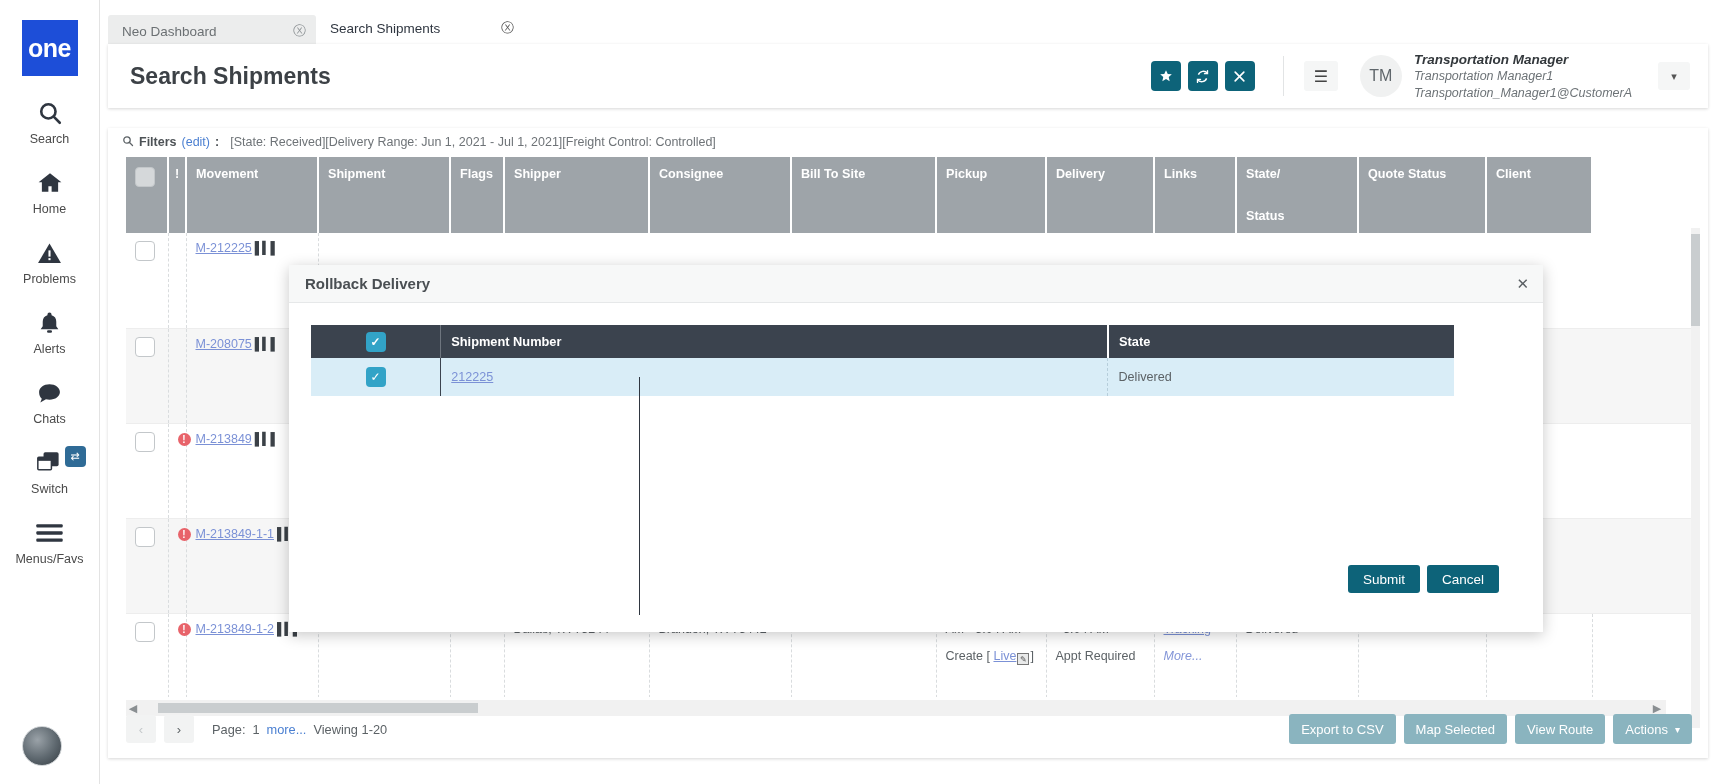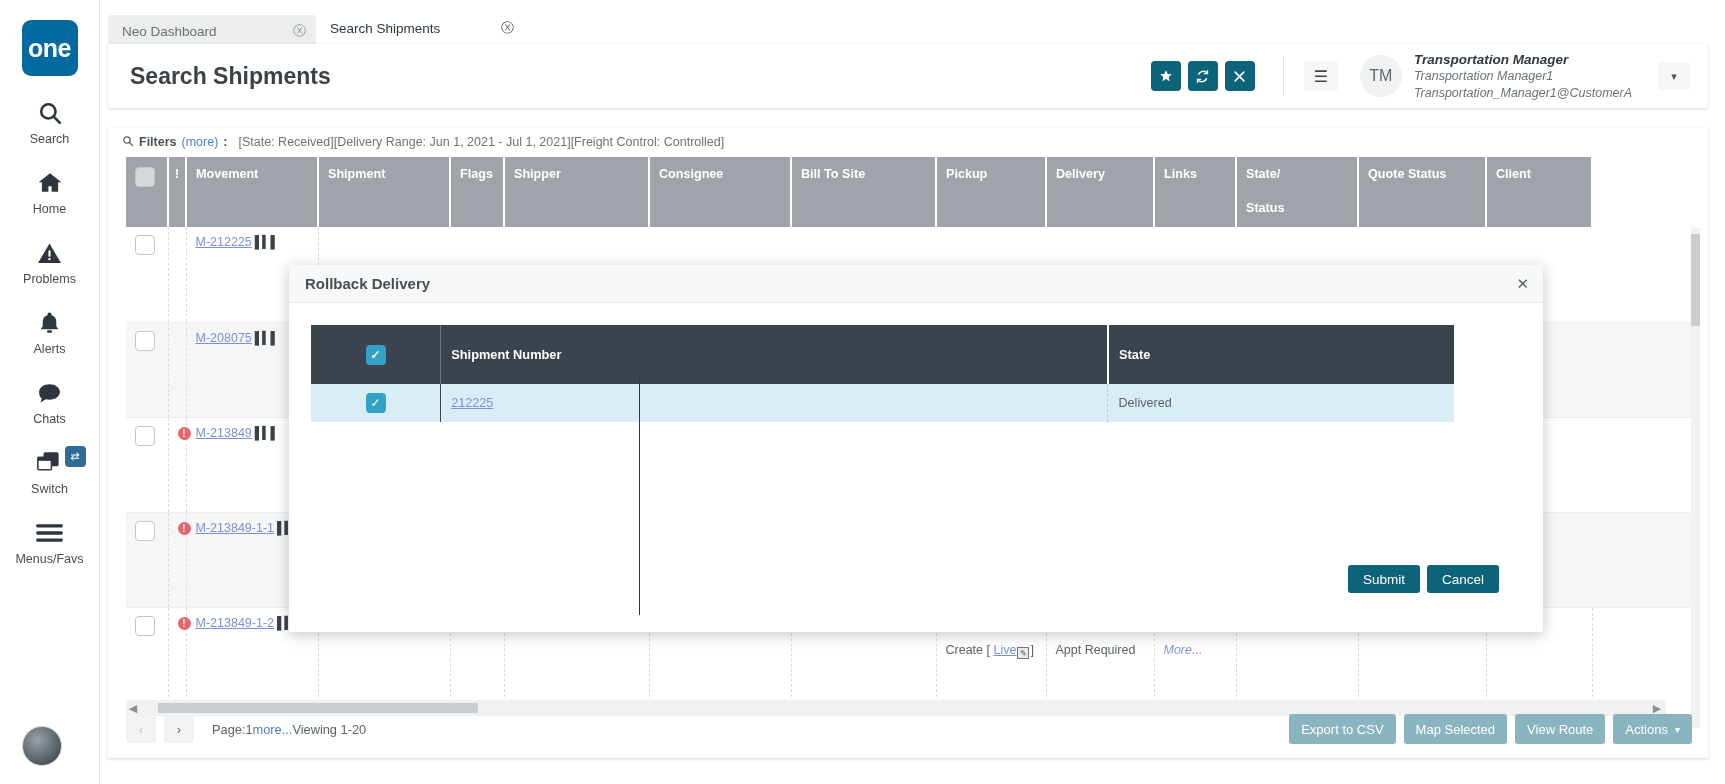--- a/index.html
+++ b/index.html
@@ -11,22 +11,22 @@
   }
   body { position: relative; }
 
   
   #rail {
     position: absolute; left: 0; top: 0; width: 100px; height: 784px;
     background: #ffffff; border-right: 1px solid #e3e3e3;
     display: flex; flex-direction: column; align-items: center;
   }
   #logo {
-    width: 56px; height: 56px; margin-top: 20px; border-radius: 9px;
-    background: #0369a1; color: #fff;
+    width: 56px; height: 56px; margin-top: 20px; border-radius: 0;
+    background: #1d4ed8; color: #fff;
     display: flex; align-items: center; justify-content: center;
     font-size: 25px; font-weight: 700; letter-spacing: -.5px;
   }
   .rail-item {
     width: 100px; margin-top: 22px;
     display: flex; flex-direction: column; align-items: center;
     cursor: pointer; position: relative;
   }
   .rail-ico { height: 30px; display: flex; align-items: center; justify-content: center; color: #2f3640; }
   .rail-lb { font-size: 12.5px; color: #4a4a4a; margin-top: 4px; }
@@ -142,21 +142,21 @@
   #btm {
     position: absolute; left: 0; bottom: 0; width: 1600px; height: 58px;
     display: flex; align-items: center; padding: 0 16px 0 18px;
   }
   .pbtn {
     width: 30px; height: 28px; background: #f2f3f3; border-radius: 3px; margin-right: 8px;
     display: flex; align-items: center; justify-content: center; font-size: 13px; cursor: pointer;
   }
   #pgprev { color: #c4c8ca; }
   #pgnext { color: #5d6366; }
-  #pginfo { font-size: 12.8px; color: #5c6266; margin-left: 10px; display: flex; }
+  #pginfo { font-size: 12.8px; color: #5c6266; margin-left: 10px; display: flex; gap: 7px; }
   #pginfo .num { color: #5c6266; }
   #pginfo .more { color: #4a7fd1; cursor: pointer; }
   #btm-sp { flex: 1; }
   .tbtn {
     height: 30px; padding: 0 12px; background: #8ab4bf; color: #fff; border-radius: 3px;
     font-size: 13px; display: flex; align-items: center; margin-left: 8px; cursor: pointer;
   }
 
   
   #modal {
@@ -166,21 +166,21 @@
   #m-hdr {
     height: 38px; background: #f7f8f8; border-bottom: 1px solid #e6e8e9;
     display: flex; align-items: center; padding: 0 14px 0 16px;
   }
   #m-title { font-size: 15px; font-weight: 700; color: #4a4f53; flex: 1; }
   #m-x { color: #5b6064; font-size: 15px; cursor: pointer; }
   #m-body { position: relative; height: 290px; }
   table.mt { border-collapse: collapse; table-layout: fixed; margin: 22px 0 0 22px; width: 1143px; }
   table.mt th {
     background: #3b434e; color: #fff; font-size: 12.8px; font-weight: 700; text-align: left;
-    padding: 22px 10px; border-right: 2px solid #fff; height: 30px;
+    padding: 9px 10px; border-right: 2px solid #fff; height: 30px;
   }
   table.mt th.c1 { width: 42px; padding: 0; text-align: center; border-right: 1px solid #6e757e; }
   table.mt th.c2 { width: 216px; }
   table.mt th.c3 { width: 112px; border-right: none; }
   table.mt td {
     background: #d9edf7; font-size: 12.6px; color: #5c6266; padding: 12px 10px; height: 27px;
     border-right: 1px dashed #b6cedb;
   }
   table.mt td.c1 { padding: 0; text-align: center; border-right: 1px solid #3b434e; }
   table.mt td.c3 { border-right: none; }
@@ -324,21 +324,21 @@
 <div id="card">
 
   <div id="filters">
     <span>
       <svg width="12" height="12" viewBox="0 0 24 24" fill="none" stroke="#5c6266" stroke-width="2.6">
         <circle cx="10" cy="10" r="6.4"></circle>
           <line x1="15" y1="15" x2="21" y2="21" stroke-linecap="round"></line>
       </svg>
     </span>
     <span class="lbl">Filters</span>
-    <span class="edit">(more)</span>
+    <span class="edit">(edit)</span>
     <span class="lbl">:</span>
     <span class="exp">[State: Received][Delivery Range: Jun 1, 2021 - Jul 1, 2021][Freight Control: Controlled]</span>
   </div>
 
   <div id="gridwrap">
     <table class="grid">
       <colgroup>
         <col style="width:42px">
           <col style="width:18px">
           <col style="width:132px">
@@ -364,21 +364,21 @@
           <th>Shipment</th>
           <th>Flags</th>
           <th>Shipper</th>
           <th>Consignee</th>
           <th>Bill To Site</th>
           <th>Pickup</th>
           <th>Delivery</th>
           <th>Links</th>
           <th>
             <div>State/</div>
-            <div style="margin-top:20px">Status</div>
+            <div style="margin-top:28px">Status</div>
           </th>
           <th>Quote Status</th>
           <th>Client</th>
         </tr>
       </thead>
       <tbody>
         <tr class="rowline">
           <td>
               <span class="cbx"></span>
             </td>

